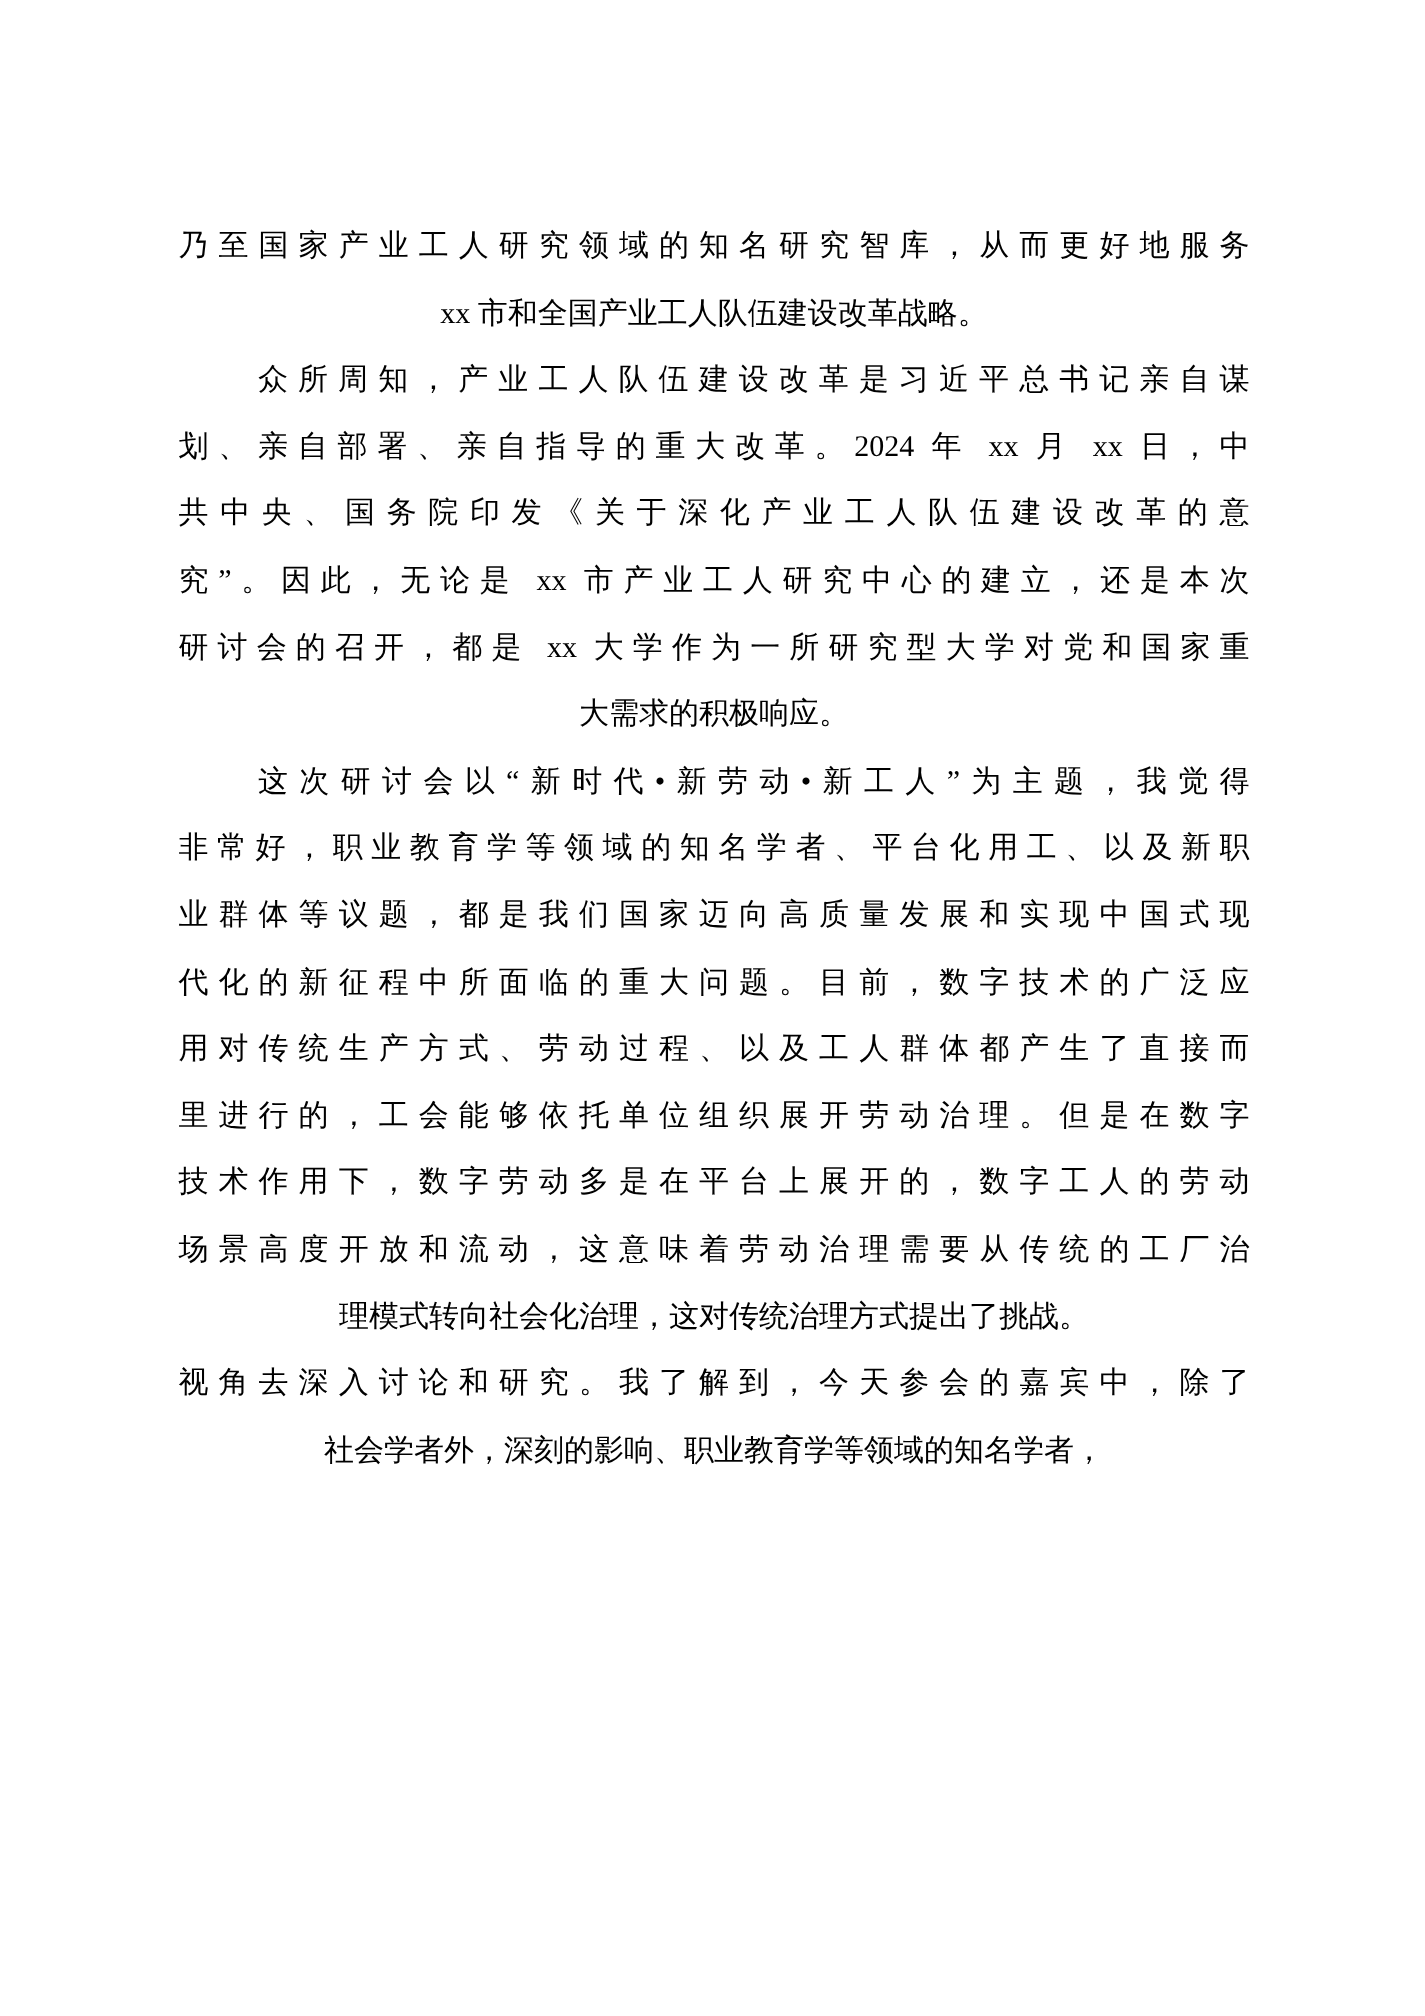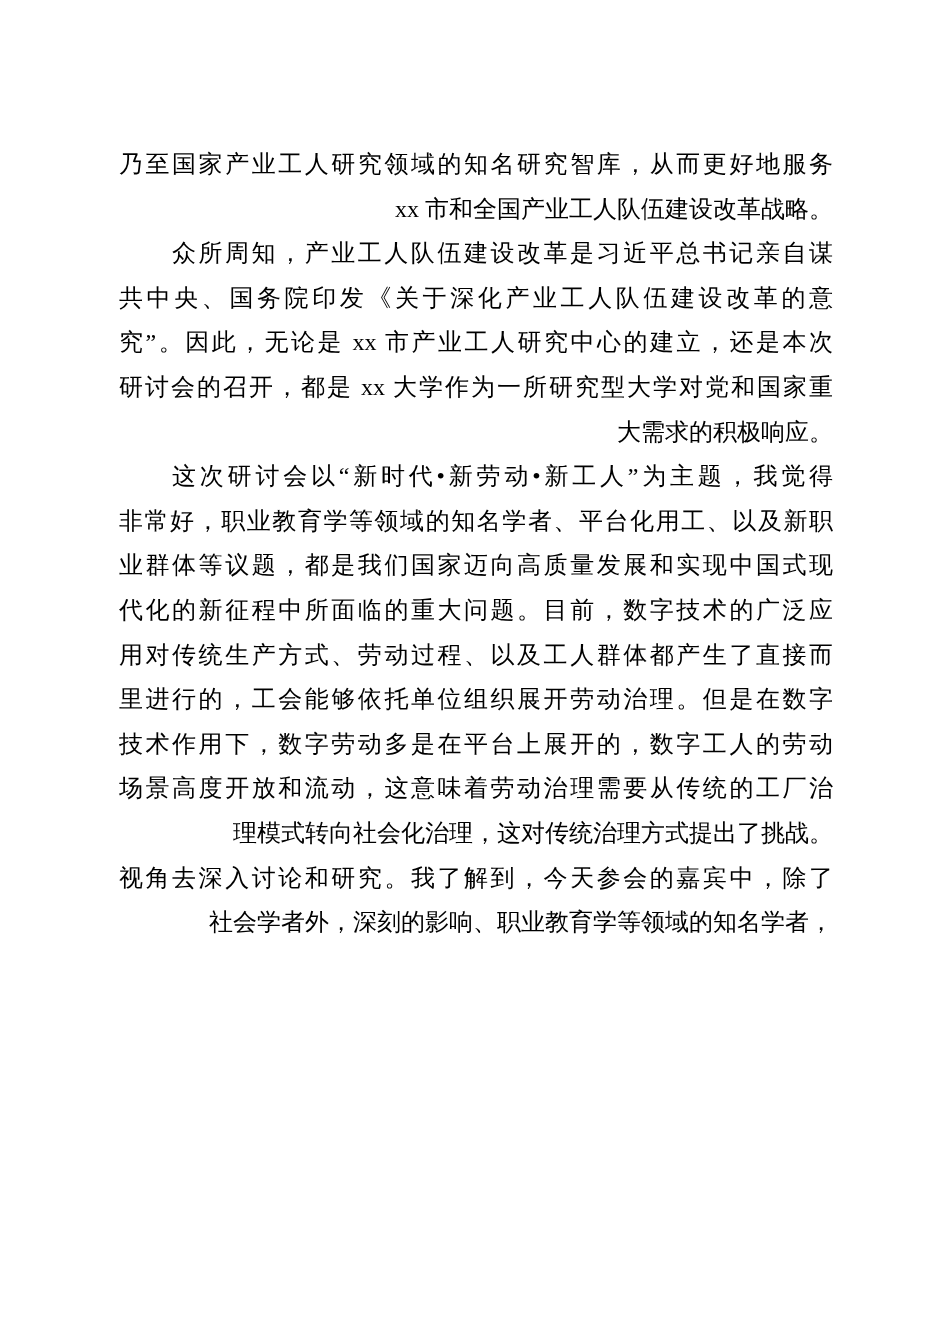--- a/index.html
+++ b/index.html
@@ -14,30 +14,30 @@
     background: #ffffff;
     overflow: hidden;
     font-family: "Liberation Serif", "DejaVu Serif", serif;
   }
   .text-block {
     position: absolute;
     left: 119px;
     top: 142px;
     width: 714px;
     color: #000000;
-    font-size: 24px;
+    font-size: 20px;
     line-height: 44.6px;
     font-weight: 400;
   }
   .paragraph {
     margin: 0;
     padding: 0;
   }
   .line {
-    text-align: right;
+    text-align: center;
     white-space: normal;
   }
   .line.justify {
     text-align: justify;
     text-align-last: justify;
     -moz-text-align-last: justify;
   }
   .line.indent {
     text-indent: 53px;
   }
@@ -46,20 +46,21 @@
 <body>
 
 <div class="page">
   <div class="text-block" id="doc-body">
       <div class="paragraph">
         <div class="line justify">乃至国家产业工人研究领域的知名研究智库，从而更好地服务</div>
         <div class="line">xx 市和全国产业工人队伍建设改革战略。</div>
       </div>
       <div class="paragraph">
         <div class="line justify indent">众所周知，产业工人队伍建设改革是习近平总书记亲自谋</div>
+        <div class="line justify">划、亲自部署、亲自指导的重大改革。2024 年 xx 月 xx 日，中</div>
         <div class="line justify">共中央、国务院印发《关于深化产业工人队伍建设改革的意</div>
         <div class="line justify">究”。因此，无论是 xx 市产业工人研究中心的建立，还是本次</div>
         <div class="line justify">研讨会的召开，都是 xx 大学作为一所研究型大学对党和国家重</div>
         <div class="line">大需求的积极响应。</div>
       </div>
       <div class="paragraph">
         <div class="line justify indent">这次研讨会以“新时代•新劳动•新工人”为主题，我觉得</div>
         <div class="line justify">非常好，职业教育学等领域的知名学者、平台化用工、以及新职</div>
         <div class="line justify">业群体等议题，都是我们国家迈向高质量发展和实现中国式现</div>
         <div class="line justify">代化的新征程中所面临的重大问题。目前，数字技术的广泛应</div>

